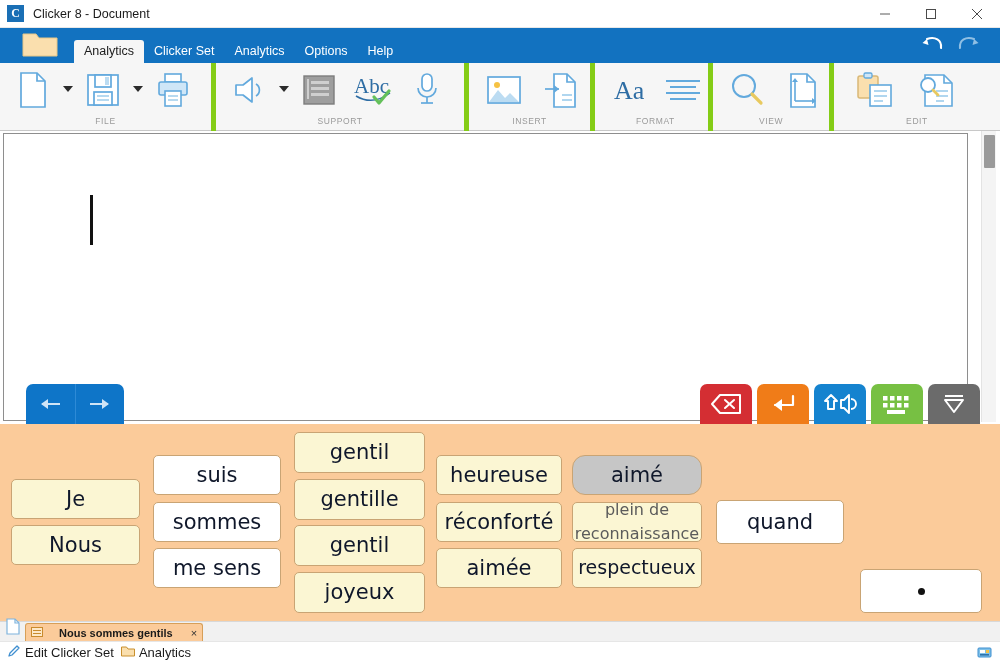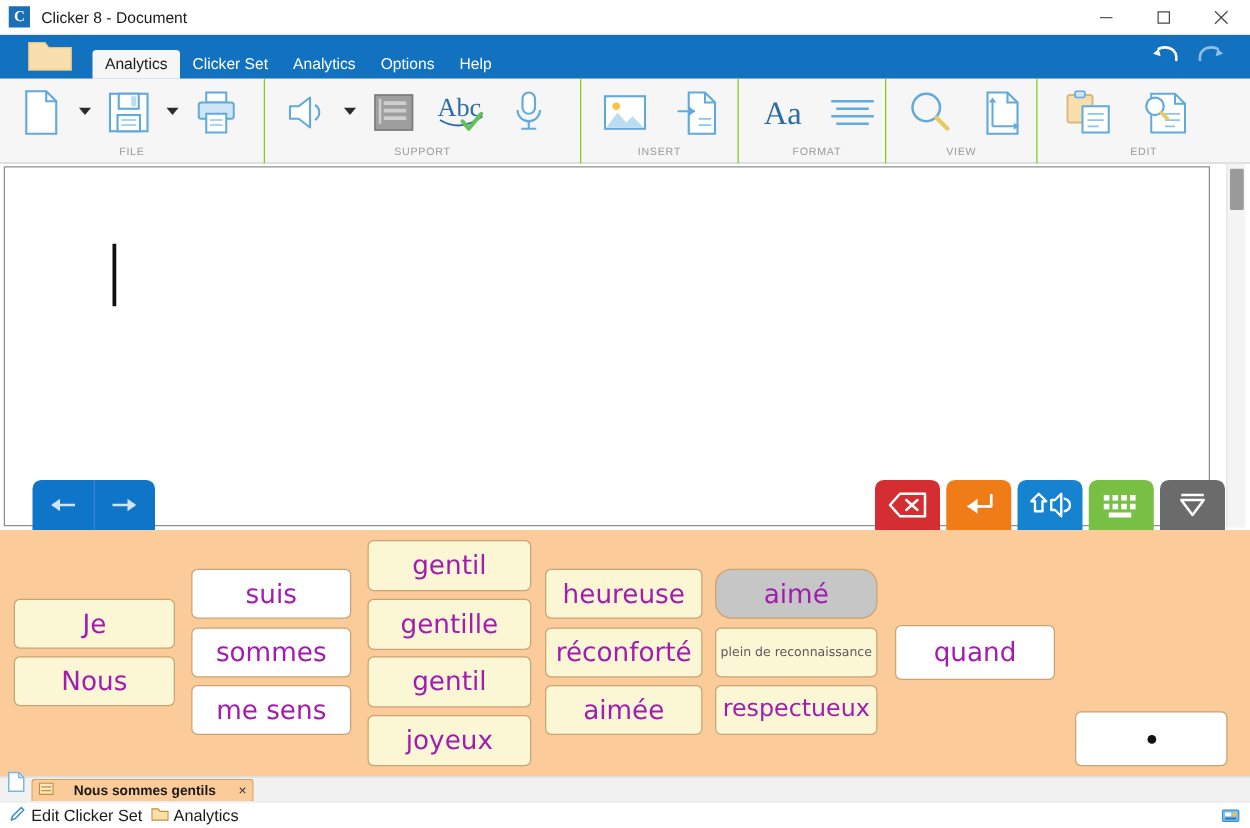--- a/index.html
+++ b/index.html
@@ -45,21 +45,21 @@
   .cmdbar {
     position:absolute; left:0; top:63px; width:1000px; height:68px;
     background:#f6f6f6; border-bottom:1px solid #c8c8c8; display:flex;
   }
   .grp { position:relative; height:68px; display:flex; flex-direction:column; }
   .grp-icons { flex:1; display:flex; align-items:center; }
   .grp-label {
     text-align:center; font-size:8.5px; color:#9a9a9a;
     letter-spacing:.6px; padding-bottom:5px;
   }
-  .grp + .grp { border-left:1px solid #84cc16; }
+  .grp + .grp { border-left:5px solid #84cc16; }
   .ic { display:flex; align-items:center; justify-content:center; }
   .caret { width:16px; display:flex; align-items:center; justify-content:center; }
 
   
   .docwrap {
     position:absolute; left:0; top:131px; width:1000px; height:293px;
     background:#ffffff;
   }
   .docpane {
     position:absolute; left:3px; top:2px; width:965px; height:288px;
@@ -98,26 +98,26 @@
 
   
   .gridpanel {
     position:absolute; left:0; top:424px; width:1000px; height:197px;
     background:#fbcb9a;
   }
   .cell {
     position:absolute; border:1px solid #c9a474; border-radius:5px;
     background:#fbf6d3; display:flex; align-items:center;
     justify-content:center; text-align:center;
-    font-family:"DejaVu Sans", sans-serif; color:#a21caf;
+    font-family:"DejaVu Sans", sans-serif; color:#0f172a;
     font-size:21px; line-height:1.05;
   }
   .cell.white { background:#ffffff; }
   .cell.grey  { background:#c6c6c6; }
-  .cell.two   { font-size:10px; color:#5b5b5b; line-height:1.5; }
+  .cell.two   { font-size:16px; color:#5b5b5b; line-height:1.5; }
   .dot { width:7px; height:7px; border-radius:50%; background:#111; }
 
   
   .tabstrip {
     position:absolute; left:0; top:621px; width:1000px; height:20px;
     background:#f1f1f1; border-top:1px solid #d8d8d8; display:flex;
     align-items:flex-end;
   }
   .doc-ico { margin-left:5px; margin-bottom:2px; }
   .settab {

